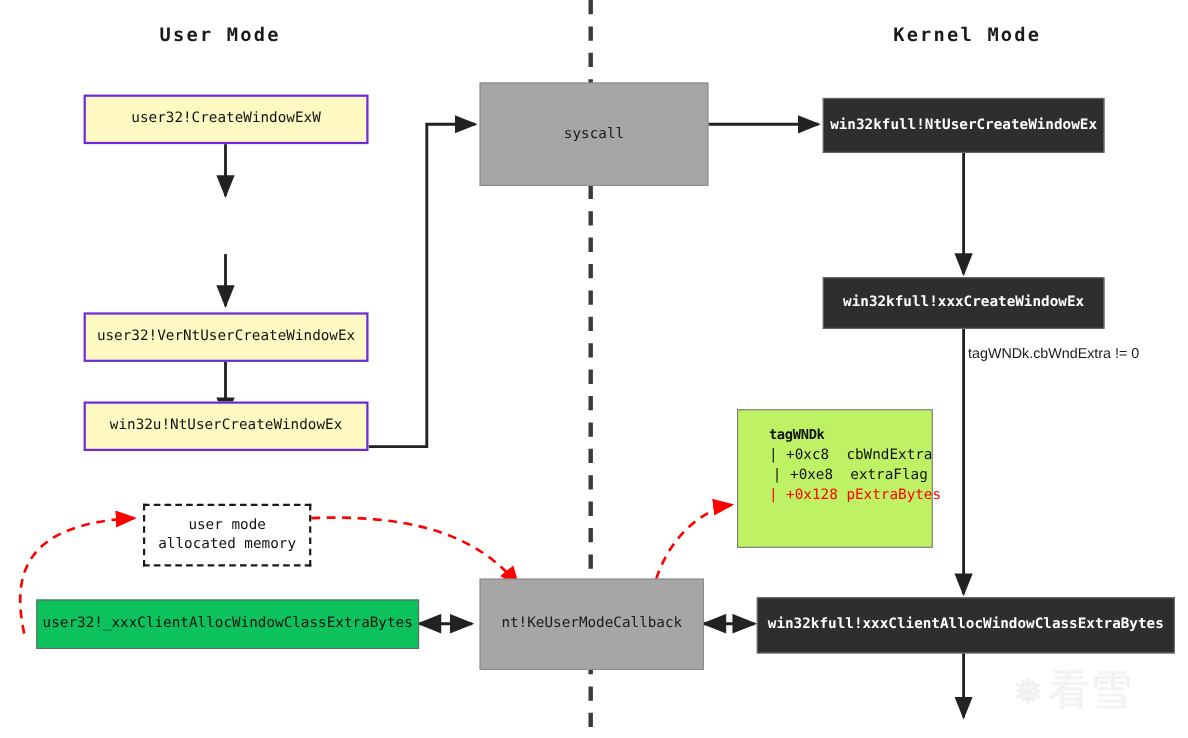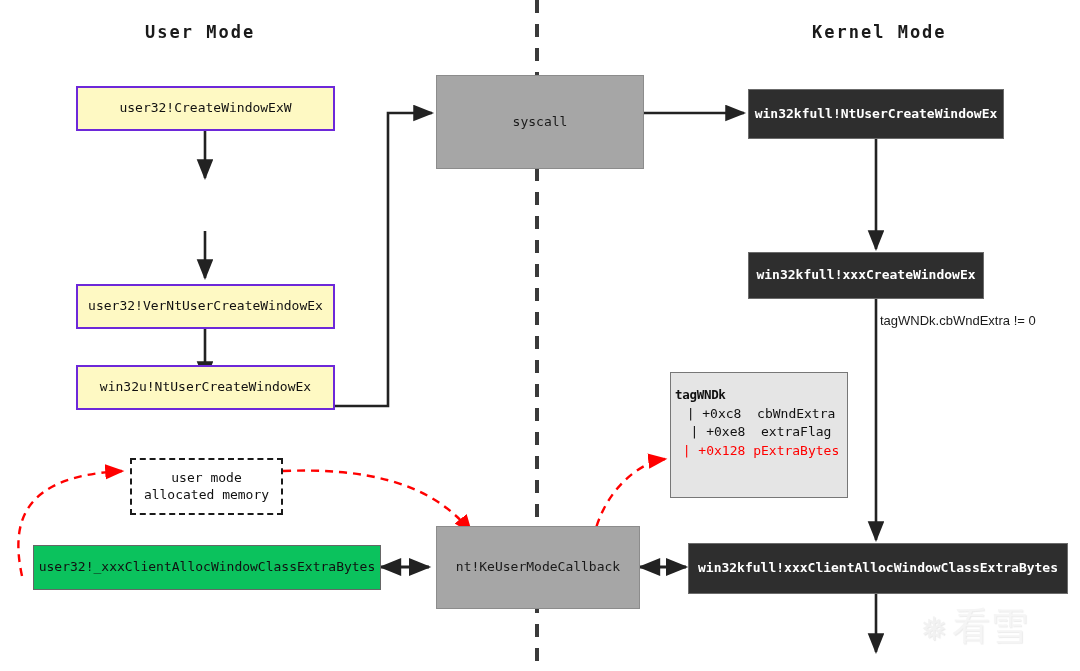--- a/index.html
+++ b/index.html
@@ -62,26 +62,26 @@
     font-size: 13px;
   }
   .node-dashed {
     background: #ffffff;
     border: 2px dashed #1a1a1a;
     color: #111111;
     font-size: 13px;
     flex-direction: column;
   }
   .node-struct {
-    background: #e5e5e5;
+    background: #bef264;
     border: 1px solid #777777;
     color: #111111;
     font-size: 13px;
     display: block;
-    padding: 14px 0 0 4px;
+    padding: 14px 0 0 28px;
     text-align: left;
   }
   .struct-title {
     font-weight: bold;
     font-size: 12.5px;
     letter-spacing: -0.3px;
     margin-bottom: 2px;
   }
   .struct-row {
     font-size: 13px;
@@ -179,21 +179,21 @@
 
 
   <div class="node node-blue" style="left:76px; top:284px; width:259px; height:45px;">user32!VerNtUserCreateWindowEx</div>
 
   <div class="node node-blue" style="left:76px; top:365px; width:259px; height:45px;">win32u!NtUserCreateWindowEx</div>
 
   <div class="node node-gray" style="left:436px; top:75px; width:208px; height:94px;">syscall</div>
 
   <div class="node node-dark" style="left:748px; top:89px; width:256px; height:50px;">win32kfull!NtUserCreateWindowEx</div>
 
-  <div class="node node-dark" style="left:748px; top:252px; width:236px; height:47px;">win32kfull!xxxCreateWindowEx</div>
+  <div class="node node-dark" style="left:748px; top:252px; width:256px; height:47px;">win32kfull!xxxCreateWindowEx</div>
 
   <div class="edge-label" style="left:880px; top:313px;">tagWNDk.cbWndExtra != 0</div>
 
   <div class="node node-struct" style="left:670px; top:372px; width:178px; height:126px;">
     <div class="struct-title">tagWNDk</div>
     <div class="struct-row"><span>| +0xc8  cbWndExtra</span></div>
     <div class="struct-row"><span>| +0xe8  extraFlag</span></div>
     <div class="struct-row hl"><span>| +0x128 pExtraBytes</span></div>
   </div>
 

